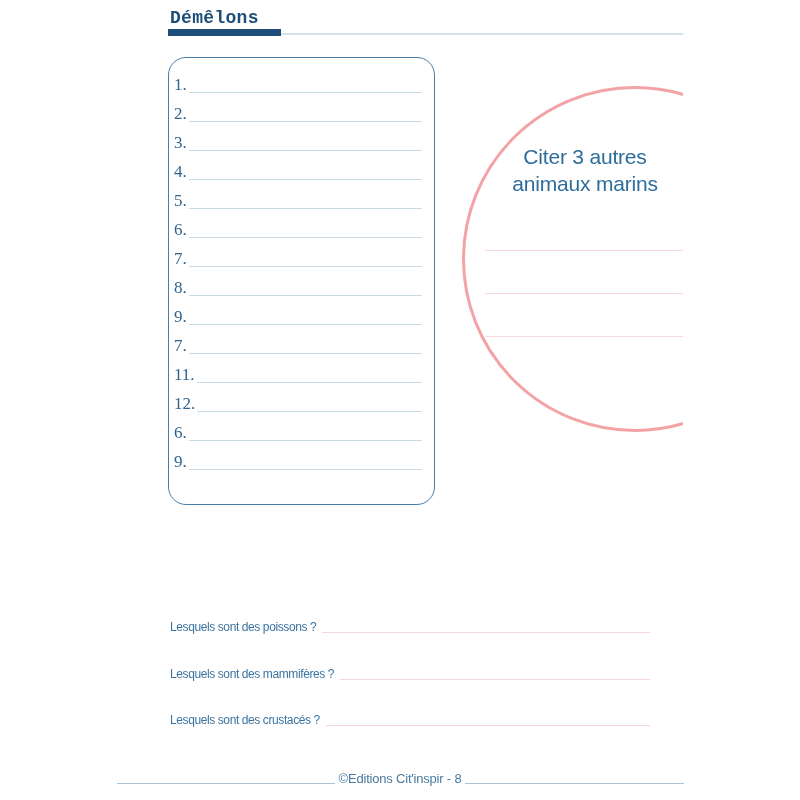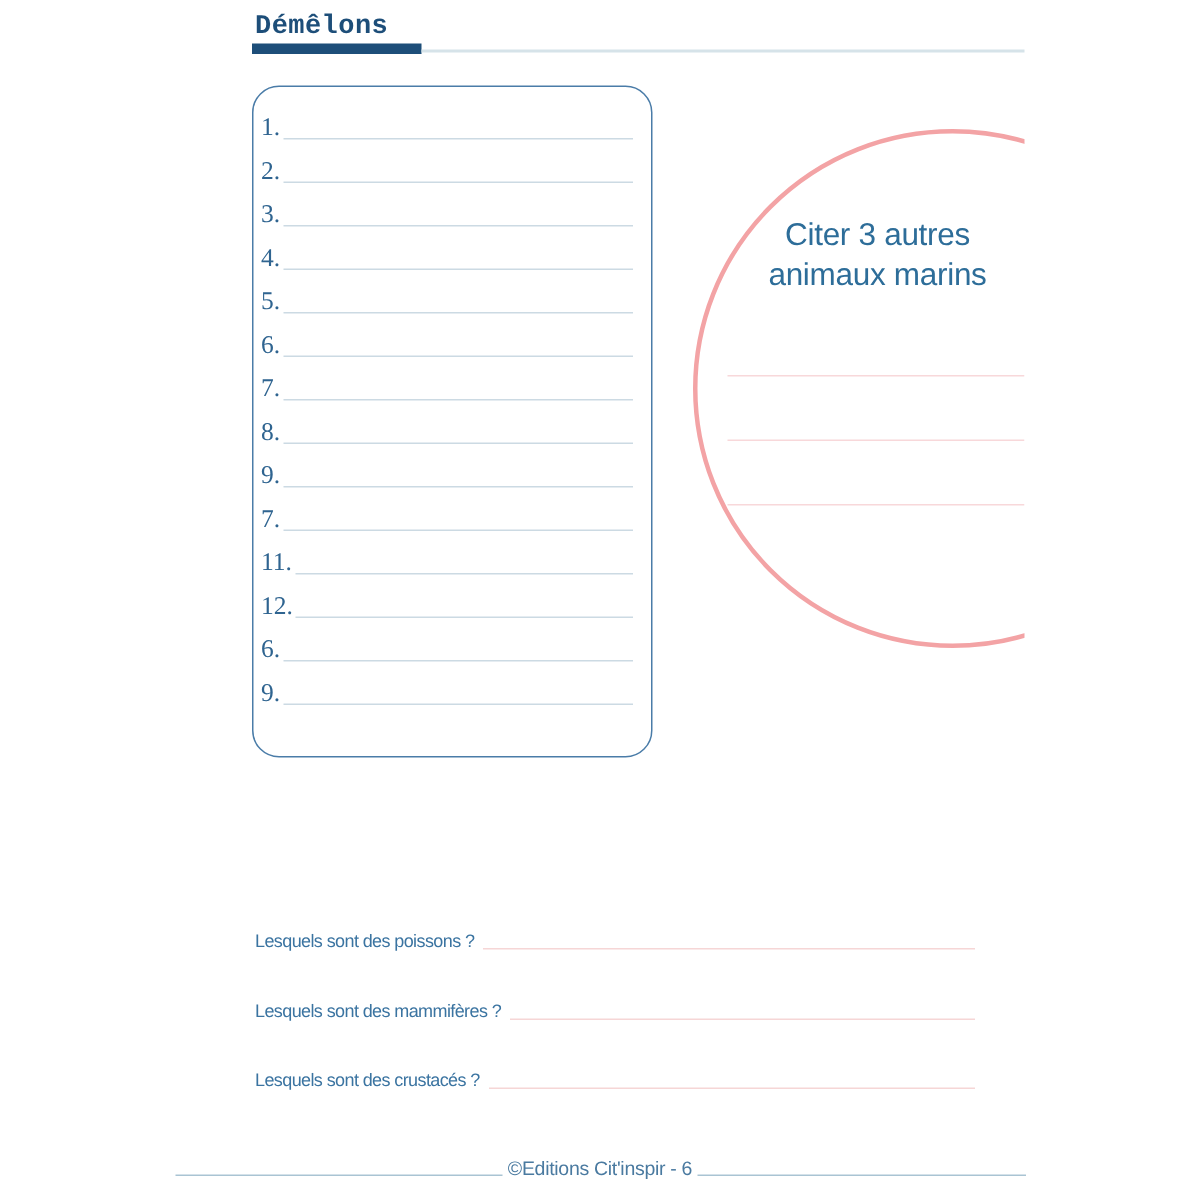--- a/index.html
+++ b/index.html
@@ -187,16 +187,16 @@
   <div class="question-row q2">
     <span class="question-text">Lesquels sont des mammifères ?</span>
     <span class="q-blank"></span>
   </div>
   <div class="question-row q3">
     <span class="question-text">Lesquels sont des crustacés ?</span>
     <span class="q-blank"></span>
   </div>
 
   <div class="footer-rule left"></div>
-  <div class="footer-text">©Editions Cit'inspir - 6</div>
+  <div class="footer-text">©Editions Cit'inspir - 8</div>
   <div class="footer-rule right"></div>
 
 </div>
 
 </body></html>

